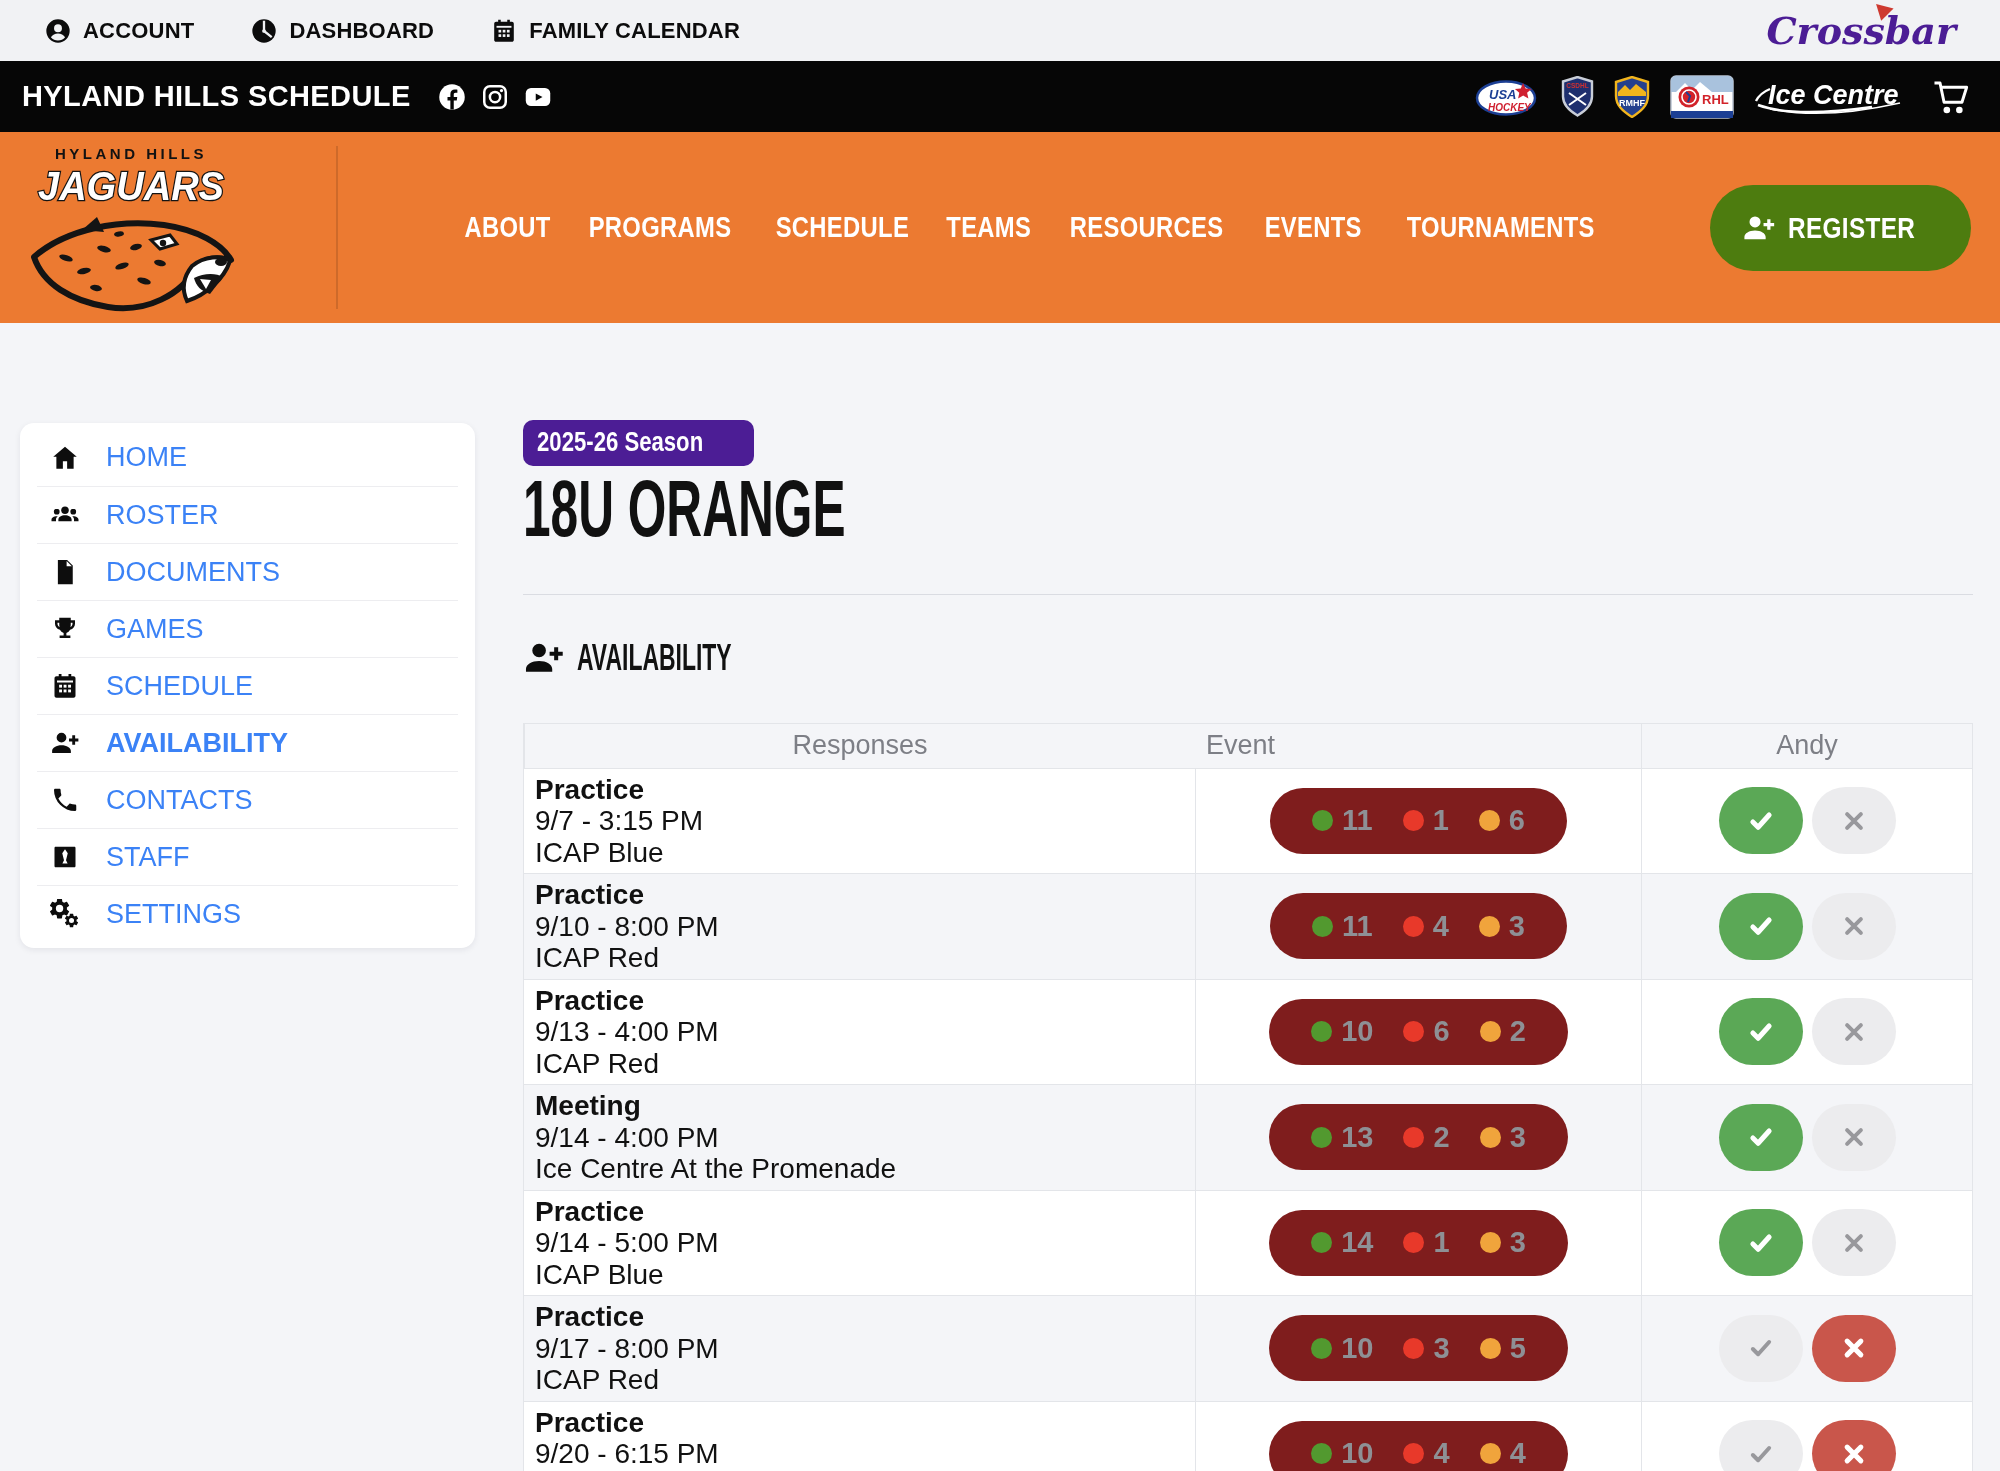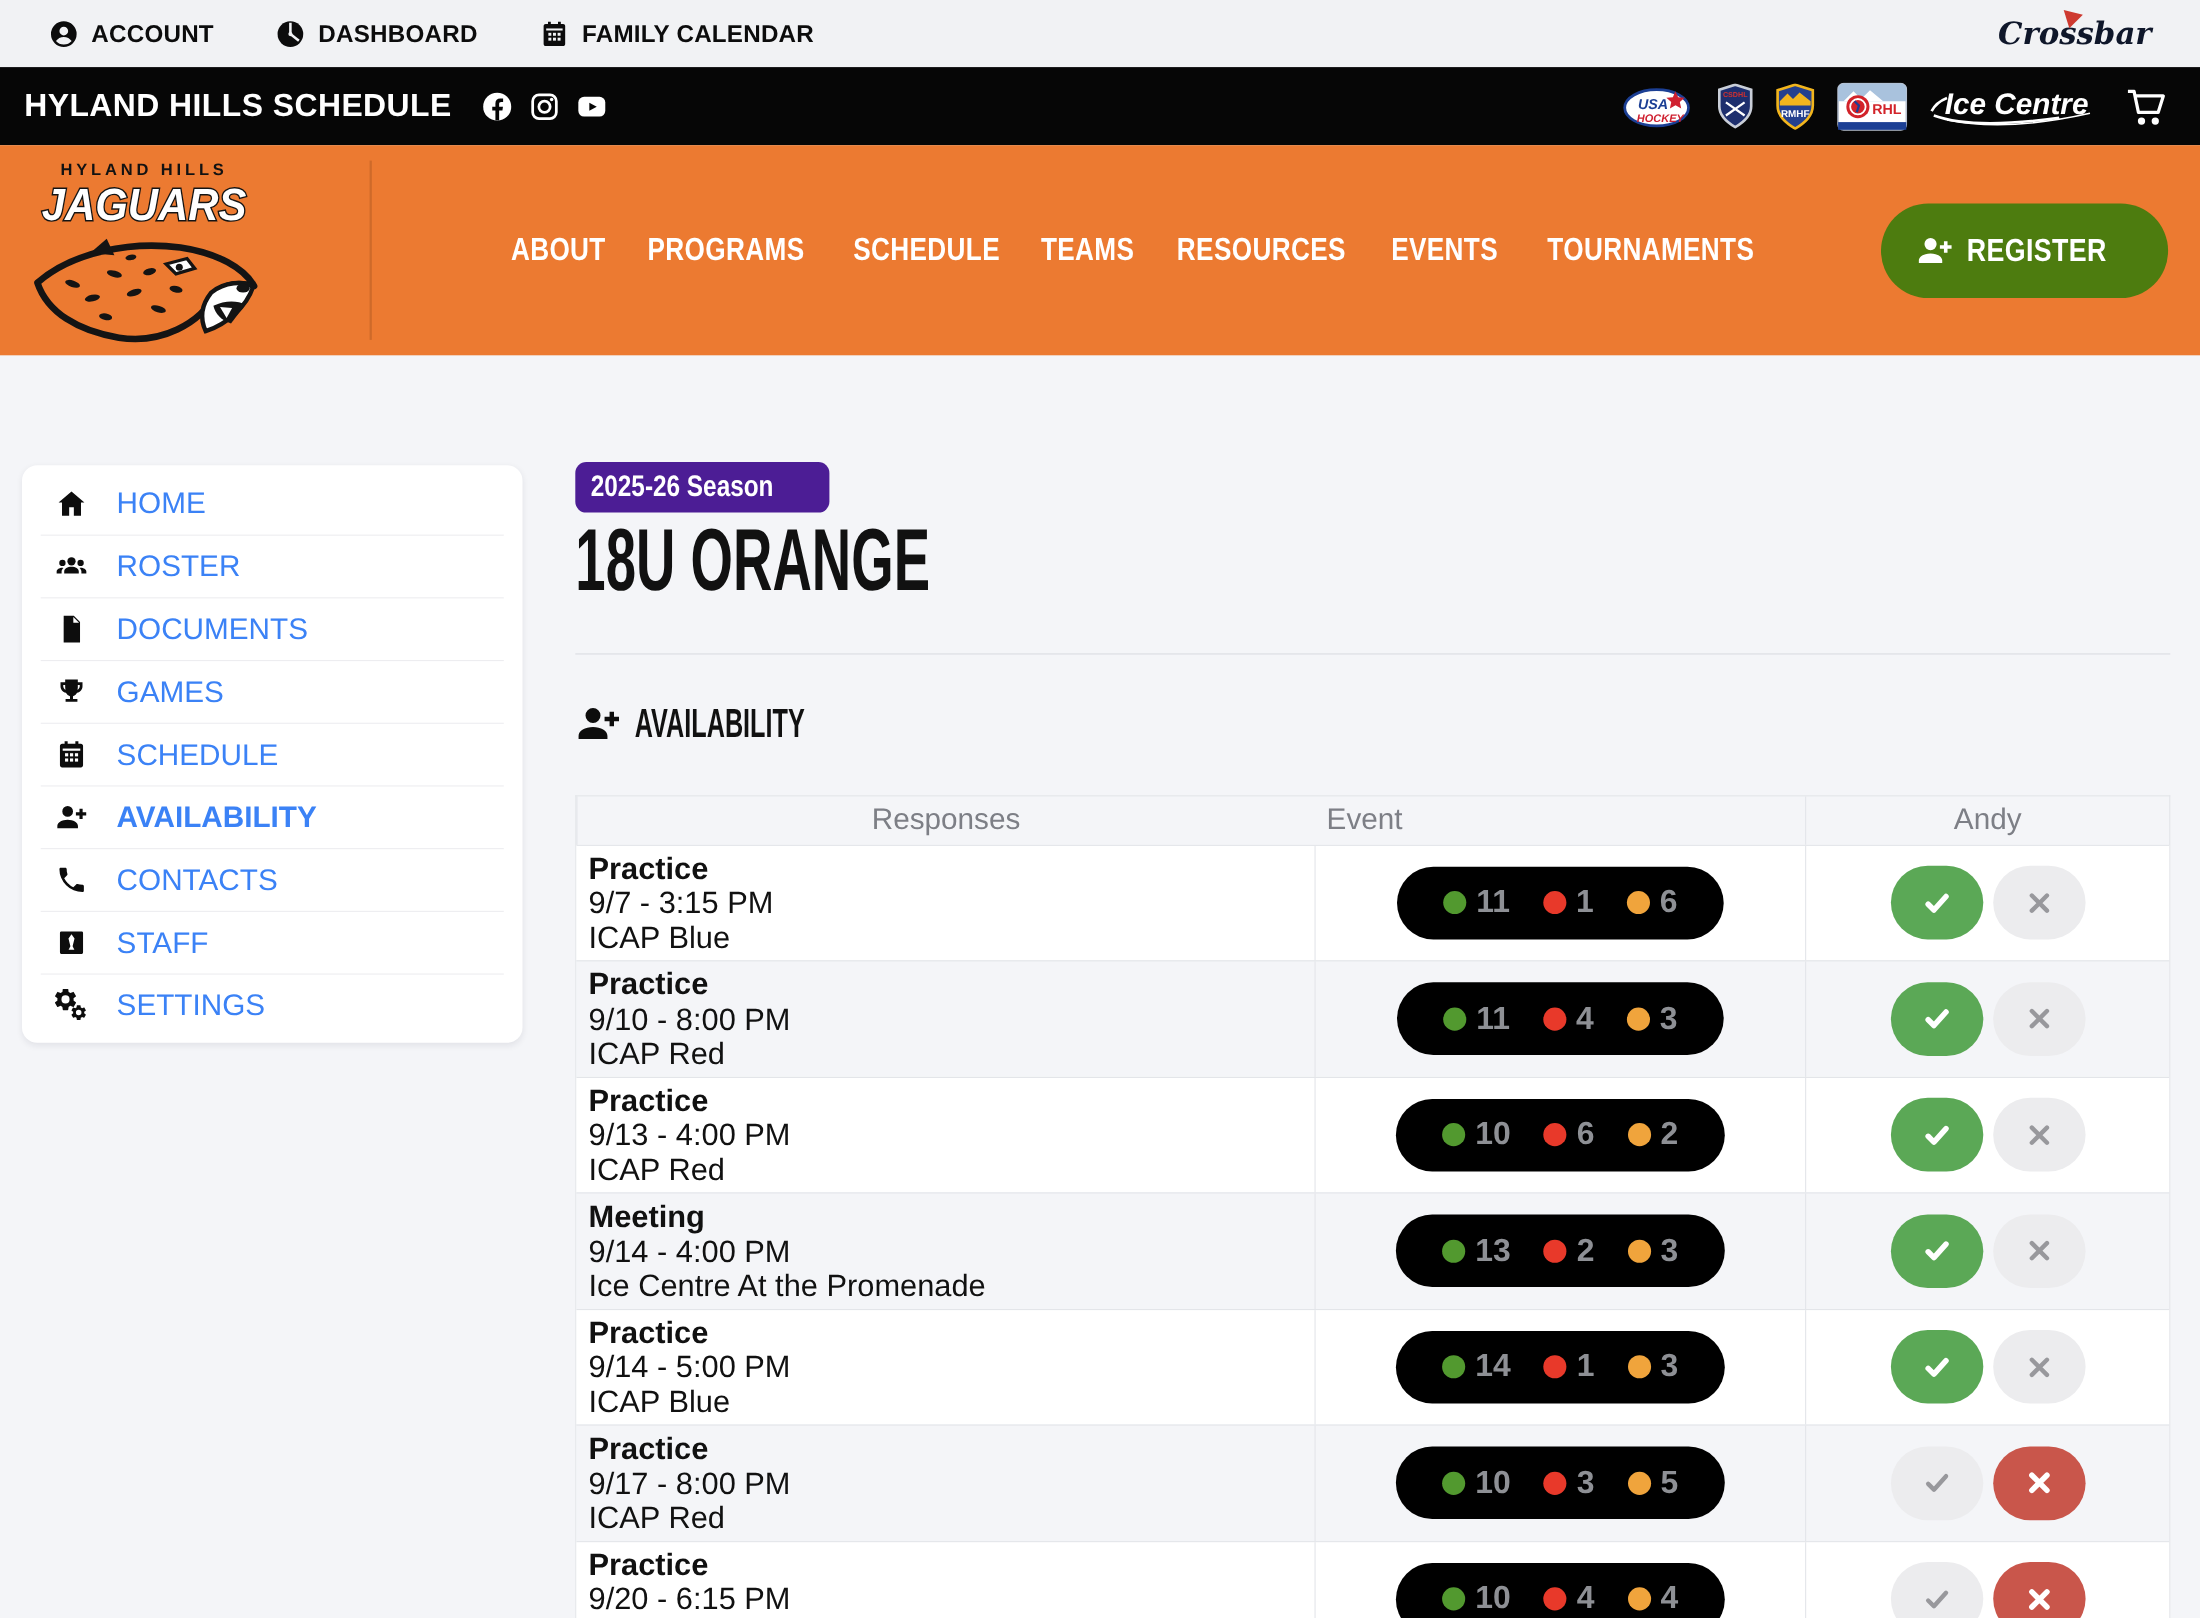--- a/index.html
+++ b/index.html
@@ -8,21 +8,21 @@
     width:2000px; height:1471px; overflow:hidden;
     background:#f4f5f8; color:#111;
     font-family:"Liberation Sans", sans-serif;
   }
   svg { display:block; }
 
   
   .utility-bar { height:61px; background:#f1f2f4; display:flex; align-items:center; padding:0 44px; gap:56px; }
   .util-item { display:flex; align-items:center; gap:11px; font-weight:700; font-size:22px; color:#0c0c0c; cursor:pointer; text-decoration:none; letter-spacing:.2px; }
   .util-item svg { width:28px; height:28px; fill:#0c0c0c; }
-  .crossbar { margin-left:auto; position:relative; font-family:"DejaVu Serif", serif; font-style:italic; font-weight:700; font-size:28px; color:#0f172a; cursor:pointer; line-height:1;text-align:center; }
+  .crossbar { margin-left:auto; position:relative; font-family:"DejaVu Serif", serif; font-style:italic; font-weight:700; font-size:38px; color:#4c1d95; cursor:pointer; line-height:1;text-align:center; }
   .crossbar-flag { position:absolute; top:-6px; right:64px; width:0; height:0;
     border-left:9px solid transparent; border-right:9px solid transparent; border-top:15px solid #ce3a30; transform:rotate(14deg); }
 
   
   .team-bar { height:71px; background:#060606; display:flex; align-items:center; padding:0 22px; }
   .team-name { color:#fff; font-size:29px; font-weight:800; letter-spacing:.4px; white-space:nowrap; cursor:pointer; }
   .socials { display:flex; align-items:center; gap:13px; margin-left:26px; }
   .socials svg { width:30px; height:30px; cursor:pointer; }
   .sponsors { margin-left:auto; display:flex; align-items:center; gap:20px; }
   .sponsor { cursor:pointer; }
@@ -66,21 +66,21 @@
   .t-head, .t-row { display:grid; grid-template-columns:671px 446px 331px; }
   .t-head { height:44px; }
   .th { display:flex; align-items:center; font-size:27px; color:#7d7f86; }
   .th-event { padding-left:11px; }
   .th-resp, .th-player { justify-content:center; border-left:1px solid #e3e5e9; }
   .t-row { border-top:1px solid #e3e5e9; background:#fff; min-height:101px; }
   .t-row.alt { background:#f4f5f8; }
   .cell-event { padding:5px 11px 5px; font-size:28px; line-height:31.5px; }
   .ev-type { font-weight:700; }
   .cell-resp { display:flex; align-items:center; justify-content:center; border-left:1px solid #e3e5e9; }
-  .resp-pill { display:flex; align-items:center; gap:30px; background:#000000; border-radius:40px; height:66px; padding:0 42px; }
+  .resp-pill { display:flex; align-items:center; gap:30px; background:#7f1d1d; border-radius:40px; height:66px; padding:0 42px; }
   .stat { display:flex; align-items:center; gap:9px; font-size:29px; font-weight:700; color:#8e9095; }
   .dot { width:21px; height:21px; border-radius:50%; flex:none; }
   .dot-yes { background:#52992f; }
   .dot-no { background:#e8392a; }
   .dot-maybe { background:#f0a43c; }
   .cell-player { display:flex; align-items:center; justify-content:center; gap:9px; border-left:1px solid #e3e5e9; }
   .avail-btn { width:84px; height:67px; border-radius:34px; border:none; display:flex; align-items:center; justify-content:center;
     background:#ececee; cursor:pointer; padding:0; }
   .avail-btn svg { width:30px; height:30px; fill:none; stroke:#98989c; stroke-width:3.2; stroke-linecap:round; stroke-linejoin:round; }
   .avail-btn.on-yes { background:#5ba856; }

